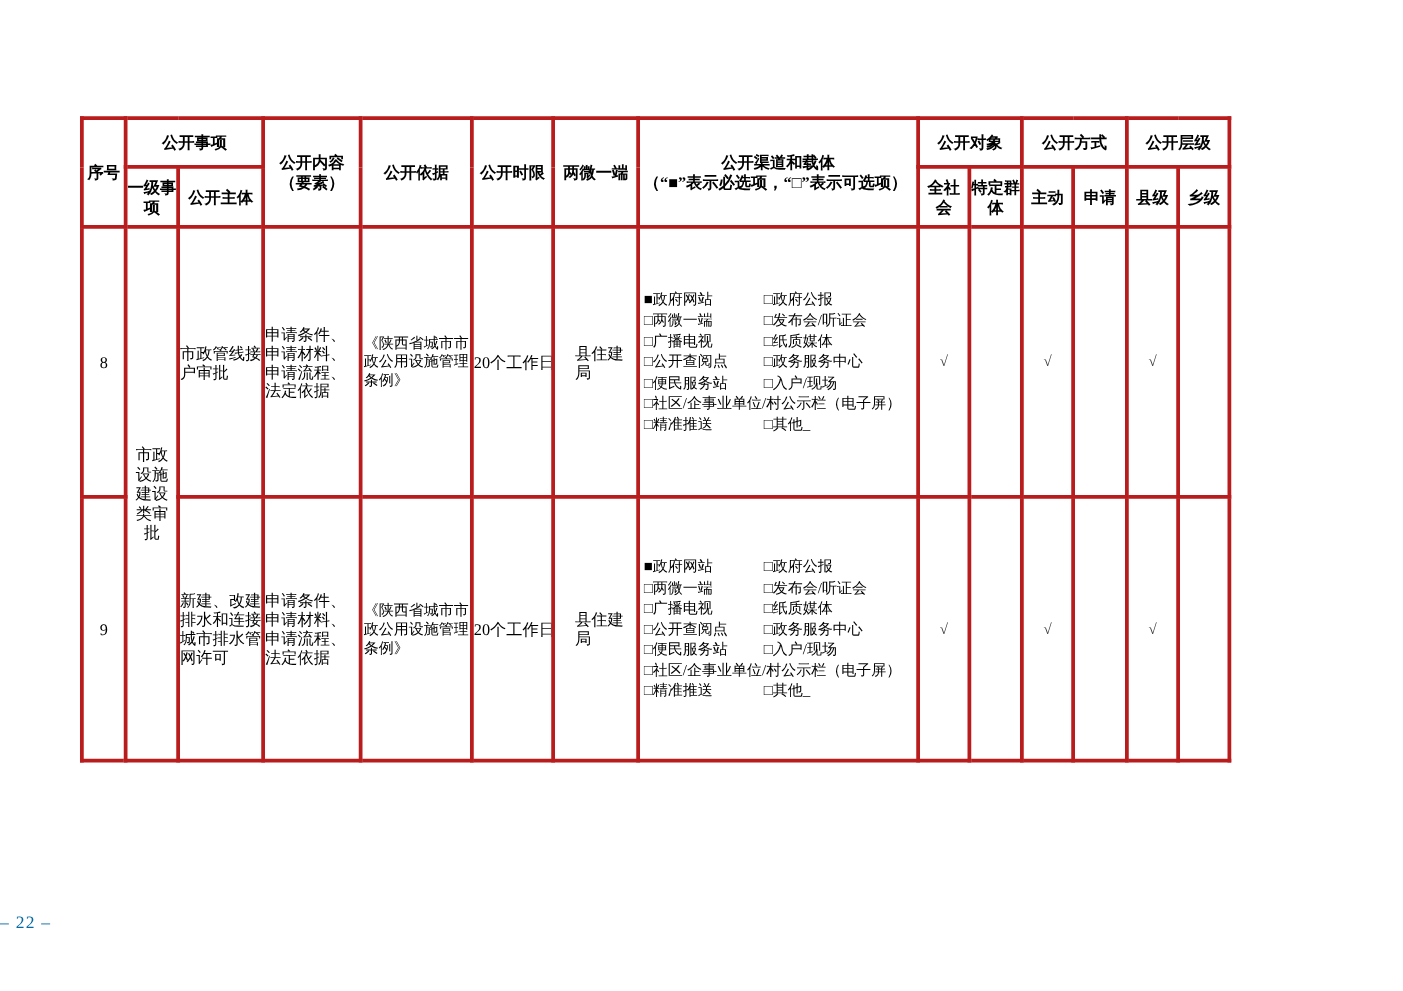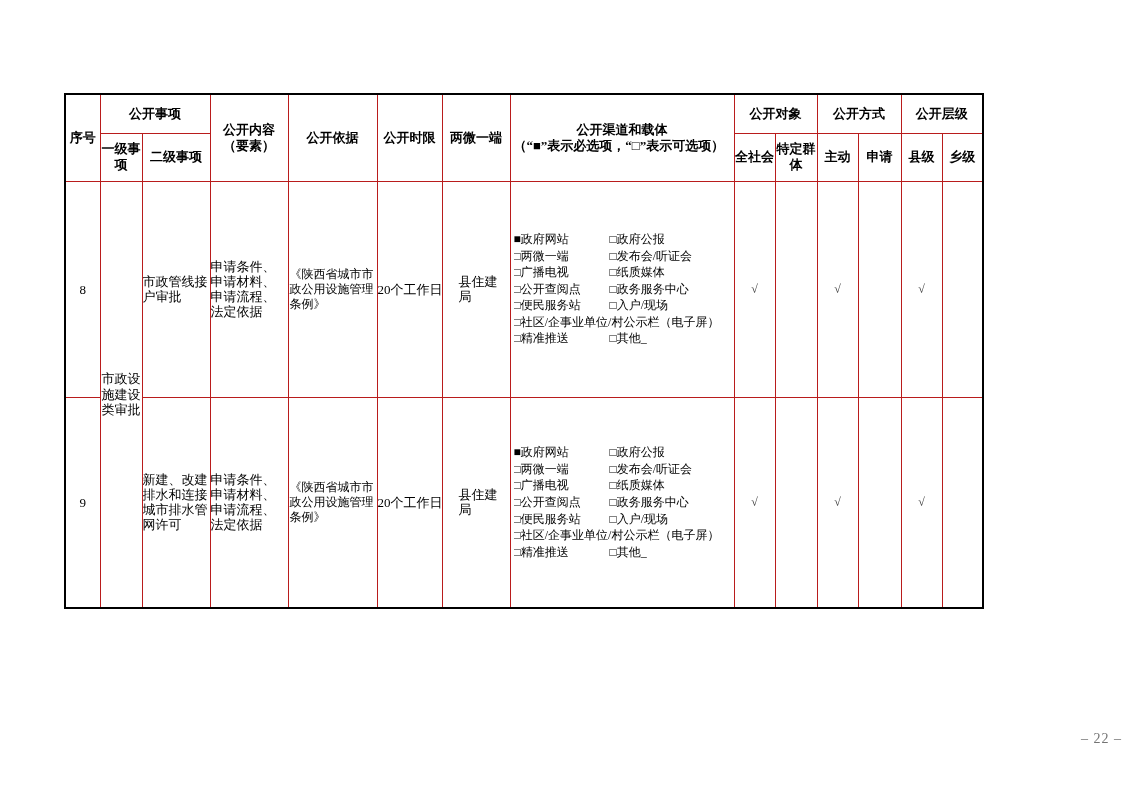--- a/index.html
+++ b/index.html
@@ -12,21 +12,21 @@
   }
   .page { position: relative; width: 1122px; height: 793px; background: #ffffff; }
 
   table.disclosure-table {
     position: absolute; left: 64px; top: 93px;
     border-collapse: collapse; table-layout: fixed;
     width: 918px;
     border: 2px solid #000;
   }
   th, td {
-    border: 1px solid #b91c1c;
+    border: 3px solid #b91c1c;
     padding: 0;
     vertical-align: middle;
     text-align: center;
     overflow: hidden;
   }
   th {
     font-weight: bold;
     font-size: 13px;
     line-height: 16px;
   }
@@ -53,24 +53,24 @@
   td.channels-cell { text-align: left; padding-left: 3px; font-size: 12px; }
   .ch-line { line-height: 16.6px; white-space: nowrap; overflow: hidden; }
   .ch-l { display: inline-block; width: 96px; }
   .ch-r { display: inline-block; }
   .ch-full { display: inline-block; }
 
   td.check-cell { font-size: 12px; color: #3a3a3a; }
 
   .page-footer {
     position: absolute; left: 0; top: 731px; width: 1122px;
-    text-align: right;
+    text-align: left;
     font-size: 14px;
     letter-spacing: 1px;
-    color: #737373;
+    color: #0369a1;
   }
 </style>
 </head>
 <body>
 
 <div class="page">
 
   <table class="disclosure-table">
     <colgroup>
       <col style="width:35px">
@@ -104,21 +104,21 @@
         <div class="qd-title">公开渠道和载体</div>
         <div class="qd-note">（“■”表示必选项，“□”表示可选项）</div>
       </th>
       <th colspan="2">公开对象</th>
       <th colspan="2">公开方式</th>
       <th colspan="2">公开层级</th>
     </tr>
 
     <tr class="h2">
       <th>一级事项</th>
-      <th>二级事项</th>
+      <th>公开主体</th>
       <th>全社会</th>
       <th>特定群体</th>
       <th>主动</th>
       <th>申请</th>
       <th>县级</th>
       <th>乡级</th>
     </tr>
 
     <tr class="r8">
       <td class="serial-cell">8</td>

